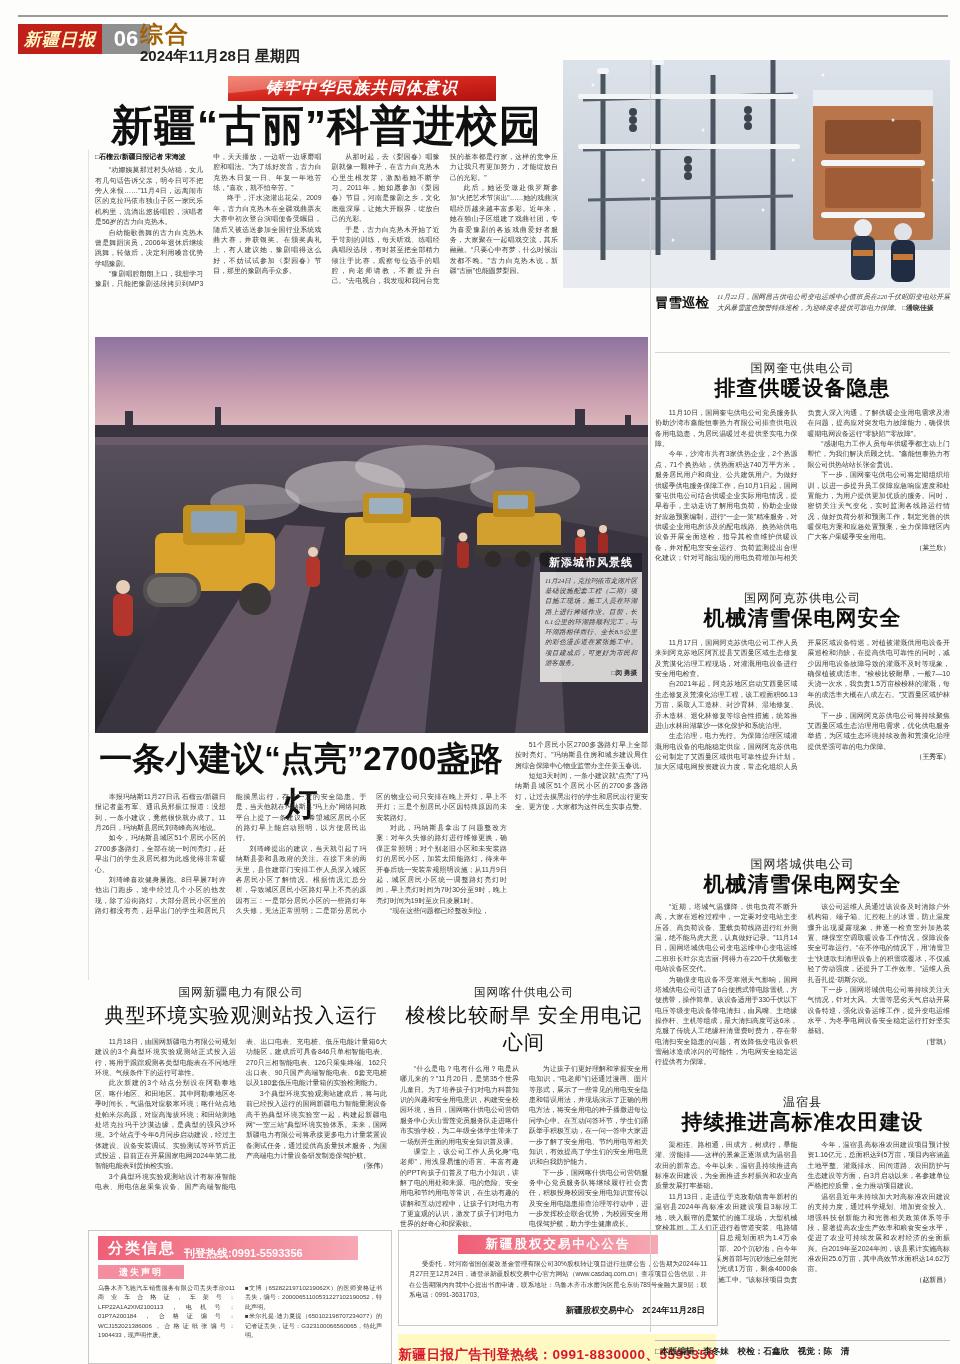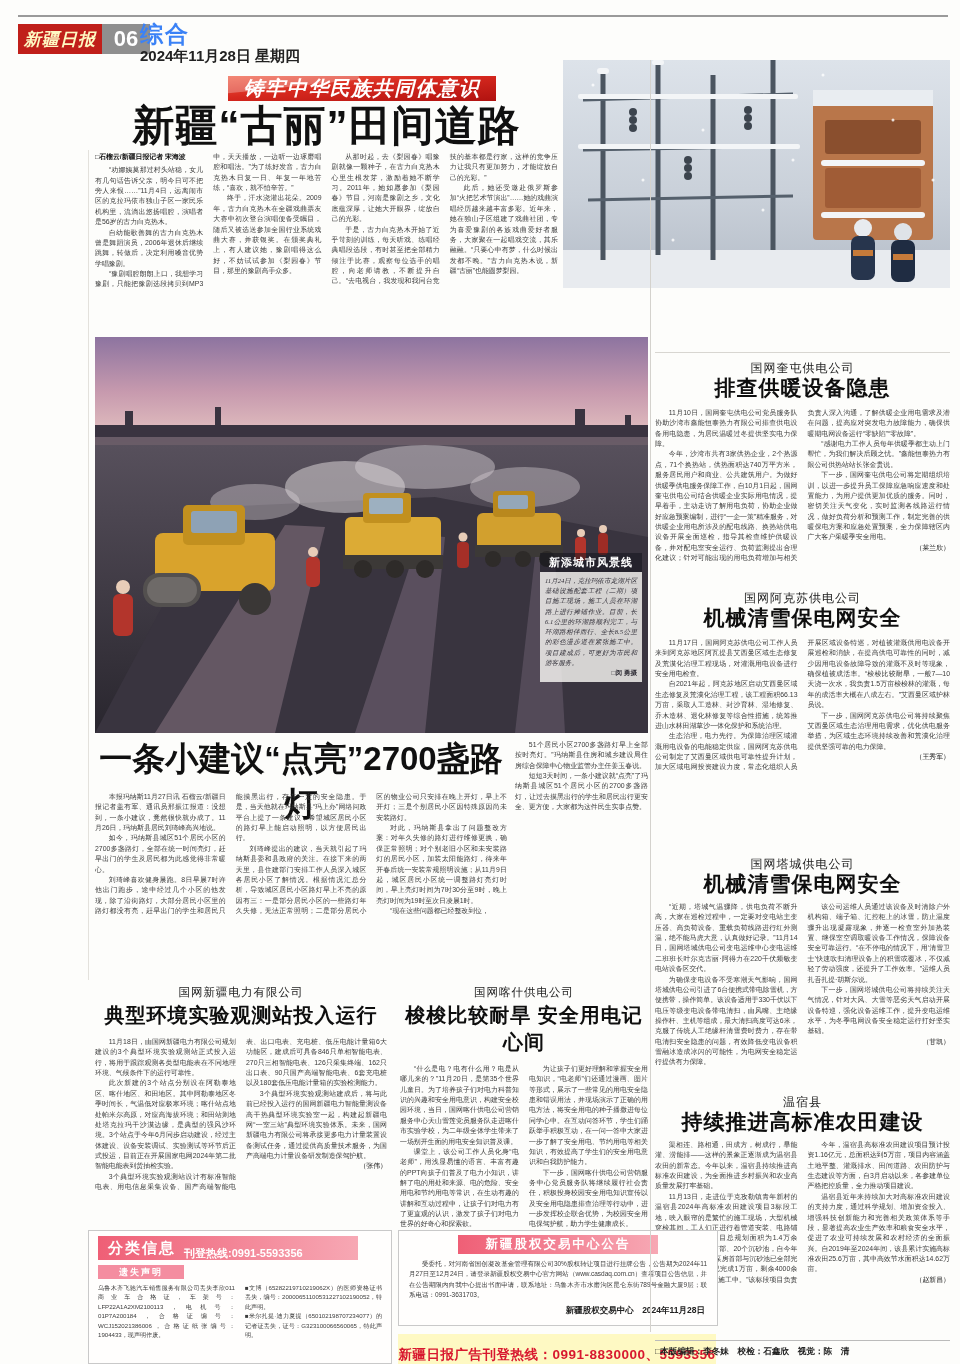--- a/index.html
+++ b/index.html
@@ -7,28 +7,28 @@
         font-family:"Liberation Sans","DejaVu Sans",sans-serif;color:#2f2f2f;}
   .abs{position:absolute;}
   
   .top-rule{left:18px;top:15px;width:930px;height:2px;background:#9a9a9a;}
   .logo-box{left:18px;top:24px;width:84px;height:30px;background:#c01f1a;color:#fef9c3;
             display:flex;align-items:center;justify-content:center;
             font-family:"Liberation Serif","DejaVu Serif",serif;font-weight:bold;font-style:italic;
             font-size:17px;letter-spacing:1px;}
   .pagenum-box{left:102px;top:24px;width:48px;height:30px;background:#8f8f8f;color:#fff;
             display:flex;align-items:center;justify-content:center;font-size:22px;font-weight:bold;}
-  .section-title{left:140px;top:19px;font-size:23px;font-weight:bold;color:#3b82f6;letter-spacing:2px;}
+  .section-title{left:140px;top:19px;font-size:23px;font-weight:bold;color:#a16207;letter-spacing:2px;}
   .edition-date{left:140px;top:47px;font-size:15px;color:#222;font-weight:bold;}
   
   .banner{left:228px;top:76px;width:268px;height:25px;background:linear-gradient(175deg,#ef5a41 0%,#d6281e 45%,#b01210 100%);
           display:flex;align-items:center;justify-content:center;overflow:hidden;}
   .banner:before{content:"";position:absolute;left:-30px;top:-18px;width:160px;height:30px;
           background:rgba(255,255,255,.28);transform:rotate(-6deg);}
-  .banner span{position:relative;color:#fff;font-weight:bold;font-style:italic;font-size:20px;letter-spacing:1.5px;}
+  .banner span{position:relative;color:#fff;font-weight:bold;font-style:italic;font-size:16px;letter-spacing:1.5px;}
   
   .lead-headline{left:95px;top:98px;width:463px;text-align:center;font-size:42px;font-weight:900;
           color:#101010;letter-spacing:1px;font-family:"Liberation Sans",sans-serif;}
   .story2-headline{left:95px;top:737px;width:412px;text-align:center;font-size:33px;font-weight:900;color:#101010;}
   
   .colflow{column-gap:10px;font-size:6.9px;line-height:1.5;text-align:justify;color:#3a3a3a;}
   .colflow p{margin:0;text-indent:2em;}
   .colflow p.byline{text-indent:0;font-weight:bold;color:#111;margin-bottom:3px;}
   .colflow p.sig{text-indent:0;text-align:right;color:#222;}
   .cols4{column-count:4;}
@@ -55,21 +55,21 @@
   .sb-caption .cap-label{font-size:13.5px;font-weight:bold;color:#111;white-space:nowrap;padding-top:2px;}
   .sb-caption .cap-text{font-size:6.8px;line-height:1.6;text-align:justify;color:#3a3a3a;
         font-family:"Liberation Serif","DejaVu Serif",serif;font-style:italic;}
   .cap-credit{font-weight:bold;font-style:normal;}
   .sb-hr{left:655px;width:295px;height:1px;background:#d8d6d1;}
   .org-line{width:295px;text-align:center;font-size:12px;color:#222;letter-spacing:1px;}
   .art-title{width:295px;text-align:center;font-size:21px;font-weight:900;color:#0e0e0e;letter-spacing:1px;}
   .sb-body{left:655px;width:295px;overflow:hidden;}
   
   .ba-org{text-align:center;font-size:11.5px;color:#222;letter-spacing:1px;}
-  .ba-title{text-align:center;font-size:20px;font-weight:700;color:#0e0e0e;letter-spacing:1px;margin-top:2px;}
+  .ba-title{text-align:center;font-size:20px;font-weight:400;color:#0e0e0e;letter-spacing:1px;margin-top:2px;}
   .ba-body{overflow:hidden;margin-top:8px;}
   
   .box{border:1px solid #c9c9c9;background:#fffefd;}
   .classified-box{left:88px;top:1230px;width:302px;height:132px;}
   .classified-header{position:absolute;left:9px;top:5px;width:240px;height:24px;
         background:linear-gradient(90deg,#ef5f76,#f7a8b4);display:flex;align-items:center;gap:8px;padding:0 10px;text-align:center;}
   .classified-header .ch-big{color:#fff;font-weight:900;font-size:15px;letter-spacing:2px;}
   .classified-header .ch-line{color:#fff;font-weight:bold;font-size:11px;margin-top:10px;}
   .lost-label{position:absolute;left:9px;top:34px;width:86px;height:14px;background:#f48da0;color:#fff;
         font-size:9px;font-weight:bold;display:flex;align-items:center;justify-content:center;letter-spacing:2px;}
@@ -104,21 +104,21 @@
   <div class="abs pagenum-box">
     <span>06</span>
   </div>
   <div class="abs section-title">综合</div>
   <div class="abs edition-date">2024年11月28日 星期四</div>
 
   <div class="abs banner">
     <span>铸牢中华民族共同体意识</span>
   </div>
 
-  <div class="abs lead-headline">新疆“古丽”田间道路</div>
+  <div class="abs lead-headline">新疆“古丽”科普进校园</div>
   <div class="abs colflow cols4 lead-body">
     <p class="byline">□石榴云/新疆日报记者 宋海波</p>
   <p>“劝娜姨莫那过村头站稳，女儿有几句话告诉父亲，明今日可不把旁人来恨……”11月4日，远离闹市区的克拉玛依市独山子区一家民乐机构里，流淌出悠扬唱腔，演唱者是56岁的古力白克热木。</p>
       <p>自幼能歌善舞的古力白克热木曾是舞蹈演员，2006年退休后继续跳舞，转做后，决定利用嗓音优势学唱豫剧。</p>
       <p>“豫剧唱腔朗朗上口，我想学习豫剧，只能把豫剧选段拷贝到MP3中，天天播放，一边听一边琢磨唱腔和唱法。”为了练好发音，古力白克热木日复一日、年复一年地苦练，“喜欢，就不怕辛苦。”</p>
       <p>终于，汗水浇灌出花朵。2009年，古力白克热木在全疆戏曲票友大赛中初次登台演唱便备受瞩目，随后又被选送参加全国行业系统戏曲大赛，并获银奖。在颁奖典礼上，有人建议她，豫剧唱得这么好，不妨试试参加《梨园春》节目，那里的豫剧高手众多。</p>
       <p>从那时起，去《梨园春》唱豫剧就像一颗种子，在古力白克热木心里生根发芽，激励着她不断学习。2011年，她如愿参加《梨园春》节目，河南是豫剧之乡，文化底蕴深厚，让她大开眼界，绽放自己的光彩。</p>
       <p>于是，古力白克热木开始了近乎苛刻的训练，每天听戏、练唱经典唱段选段，有时甚至把全部精力倾注于比赛，观察每位选手的唱腔，向老师请教，不断提升自己。“去电视台，我发现和我同台竞技的基本都是行家，这样的竞争压力让我只有更加努力，才能绽放自己的光彩。”</p>
       <p>此后，她还受邀赴俄罗斯参加“火把艺术节演出”……她的戏曲演唱经历越来越丰富多彩。近年来，她在独山子区组建了戏曲社团，专为喜爱豫剧的各族戏曲爱好者服务，大家聚在一起唱戏交流，其乐融融。“只要心中有梦，什么时候出发都不晚。”古力白克热木说，新疆“古丽”也能圆梦梨园。</p>
     </div>
@@ -190,20 +190,27 @@
         <circle cx="200" cy="150" r="1.5"></circle>
           <circle cx="260" cy="15" r="1.5"></circle>
           <circle cx="330" cy="60" r="1.5"></circle>
         <circle cx="370" cy="120" r="1.5"></circle>
           <circle cx="110" cy="180" r="1.5"></circle>
           <circle cx="230" cy="100" r="1.5"></circle>
       </g>
     </svg>
   </div>
 
+  <div class="abs sb-caption">
+    <div class="cap-label">冒雪巡检</div>
+    <div class="cap-text">
+      <span>11月22日，国网昌吉供电公司变电运维中心值班员在220千伏昭阳变电站开展大风暴雪蓝色预警特殊巡检，为迎峰度冬提供可靠电力保障。</span>
+      <span class="cap-credit">□潘晓佳摄</span>
+    </div>
+  </div>
   <div class="abs sb-hr" style="top:352px;"></div>
 
   <div class="abs org-line" style="left:655px;top:360px;">国网奎屯供电公司</div>
   <div class="abs art-title" style="left:655px;top:374px;">排查供暖设备隐患</div>
   <div class="abs colflow cols2 sb-body" style="top:408px;height:172px;">
     <p>11月10日，国网奎屯供电公司党员服务队协助沙湾市鑫能恒泰热力有限公司排查供电设备用电隐患，为居民温暖过冬提供坚实电力保障。</p>
       <p>今年，沙湾市共有3家供热企业，2个热源点，71个换热站，供热面积达740万平方米，服务居民用户和商业、公共建筑用户。为做好供暖季供电服务保障工作，自10月1日起，国网奎屯供电公司结合供暖企业实际用电情况，提早着手，主动走访了解用电负荷，协助企业做好应急预案编制，进行“一企一策”精准服务，对供暖企业用电所涉及的配电线路、换热站供电设备开展全面巡检，指导其检查维护供暖设备，并对配电室安全运行、负荷监测提出合理化建议；针对可能出现的用电负荷增加与相关负责人深入沟通，了解供暖企业用电需求及潜在问题，提高应对突发电力故障能力，确保供暖期电网设备运行“零缺陷”“零故障”。</p>
       <p>“感谢电力工作人员每年供暖季都主动上门帮忙，为我们解决后顾之忧。”鑫能恒泰热力有限公司供热站站长张金贵说。</p>
       <p>下一步，国网奎屯供电公司将定期组织培训，以进一步提升员工保障应急响应速度和处置能力，为用户提供更加优质的服务。同时，密切关注天气变化，实时监测各线路运行情况，做好负荷分析和预测工作，制定完善的供暖保电方案和应急处置预案，全力保障辖区内广大客户采暖季安全用电。</p>
       <p class="sig">（莱兰欣）</p>

